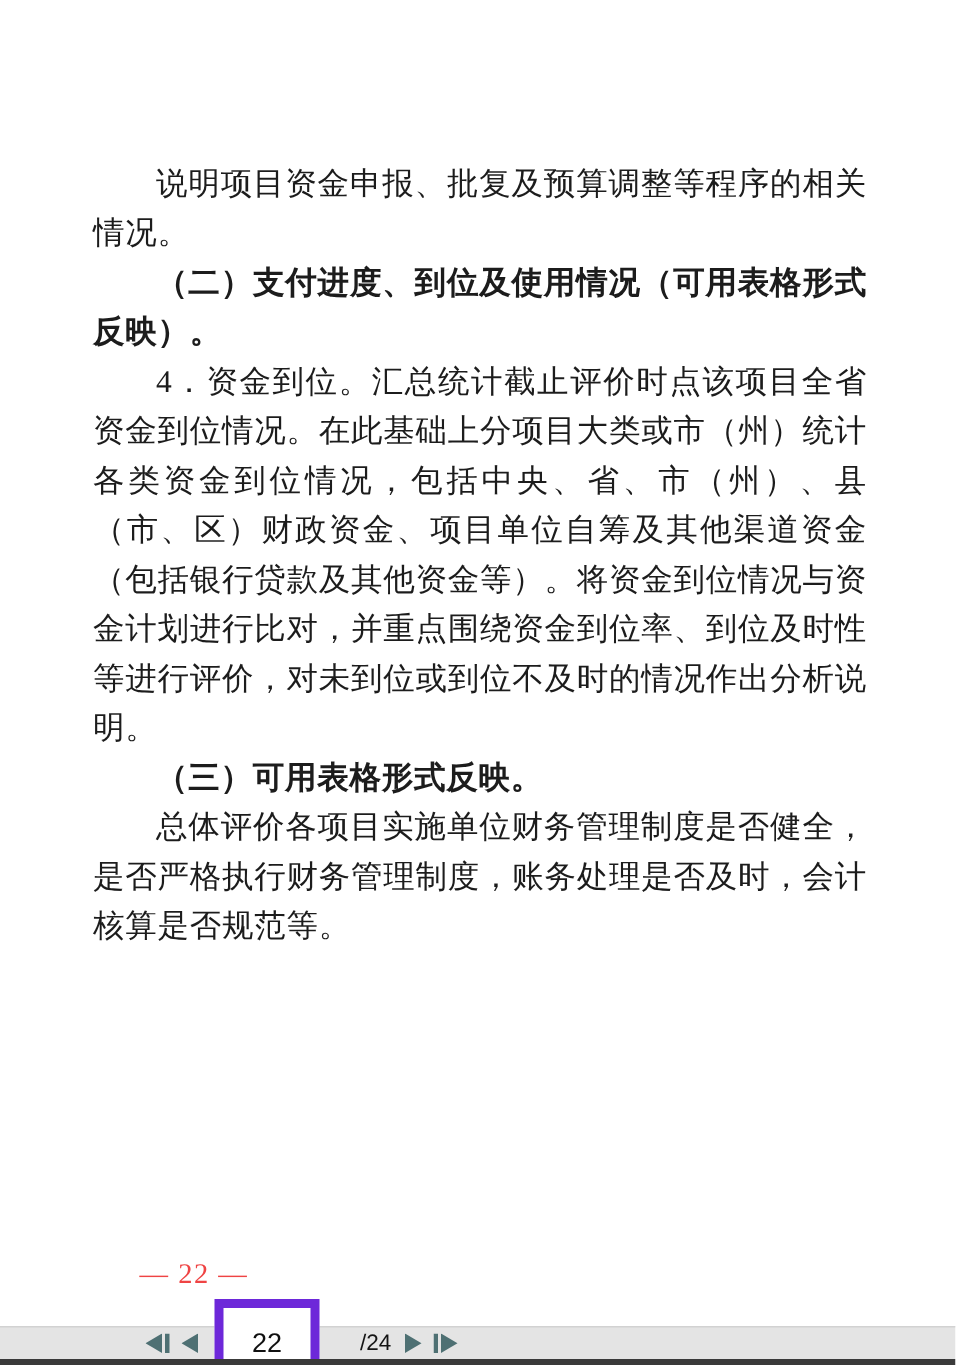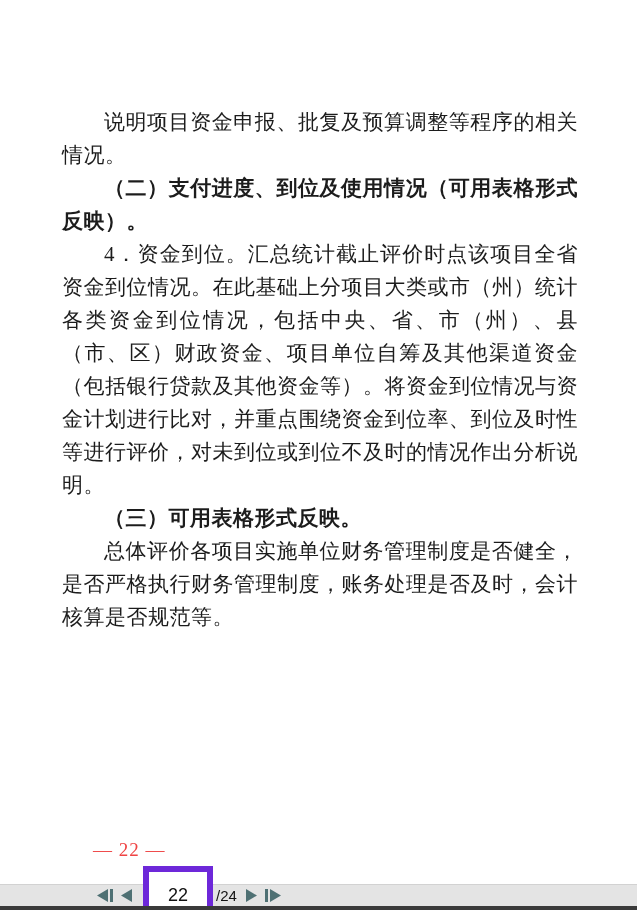--- a/index.html
+++ b/index.html
@@ -80,21 +80,21 @@
     height: 15px;
     border: 6px solid #6d28d9;
     background: #ffffff;
     text-align: center;
     font-size: 18px;
     font-family: "Liberation Sans", sans-serif;
     color: #111111;
     padding: 16px 0;
   }
   .total-label {
-    margin-left: 3px;
+    margin-left: 27px;
     font-size: 15px;
     color: #141414;
     font-family: "Liberation Sans", sans-serif;
   }
   .bottom-strip {
     position: absolute;
     left: 0;
     right: 0;
     top: 906px;
     height: 4px;

